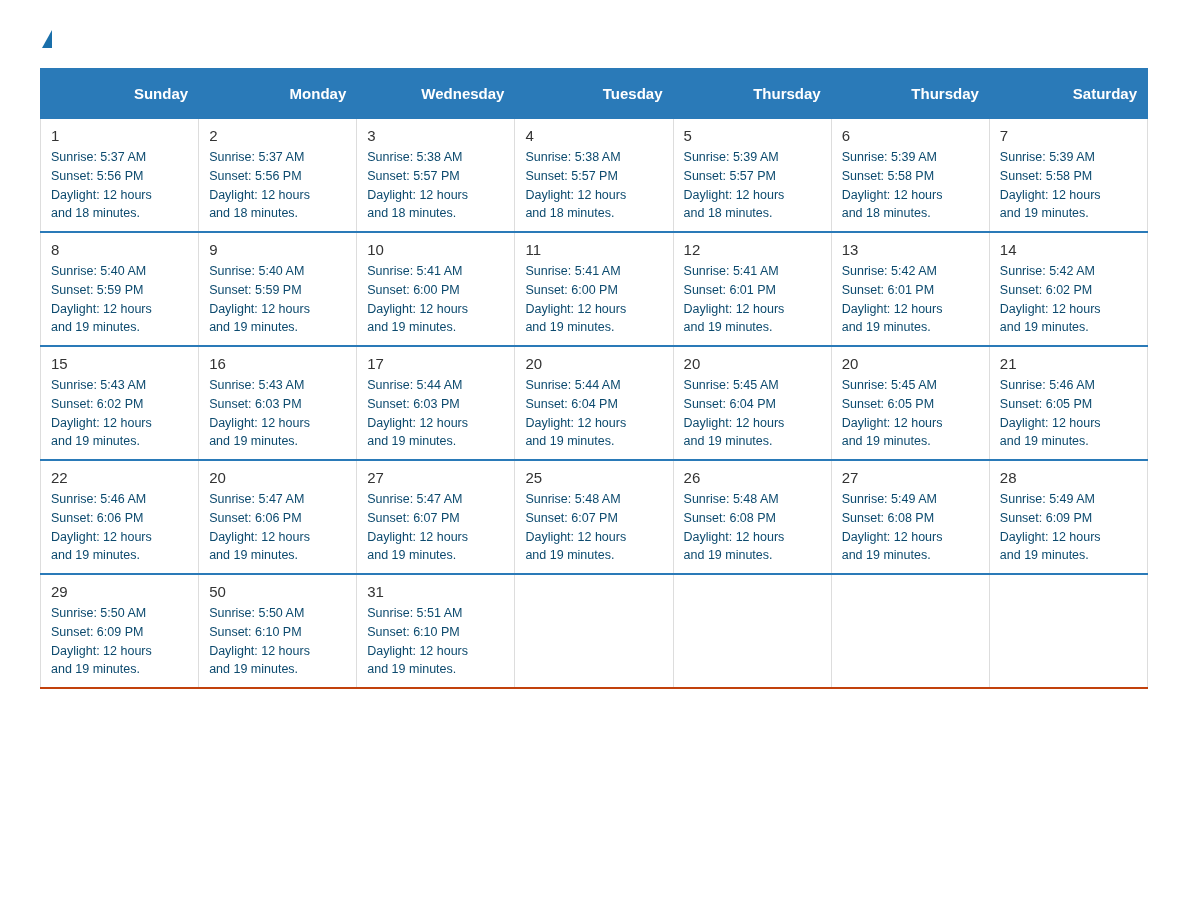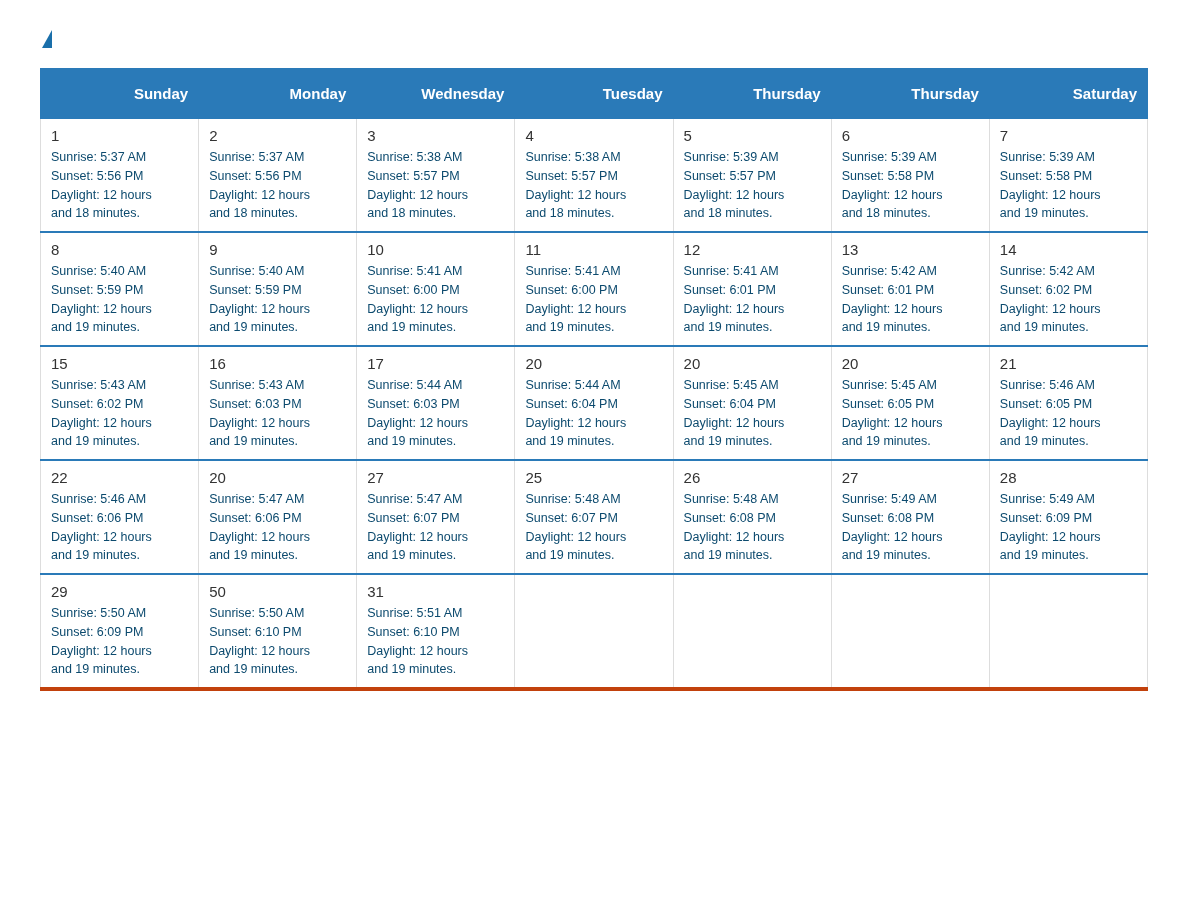--- a/index.html
+++ b/index.html
@@ -88,21 +88,21 @@
       font-weight: normal;
       display: block;
       margin-bottom: 4px;
     }
     .day-info {
       font-size: 12.5px;
       line-height: 1.5;
       color: #0c4a6e;
     }
     tbody tr:last-child td {
-      border-bottom: 4px solid #c2410c;
+      border-bottom: 2px solid #c2410c;
     }
     .empty-cell {
       background: #fff;
     }
   </style>
 </head>
 <body>
 
 <div class="header">
   <div class="logo">

